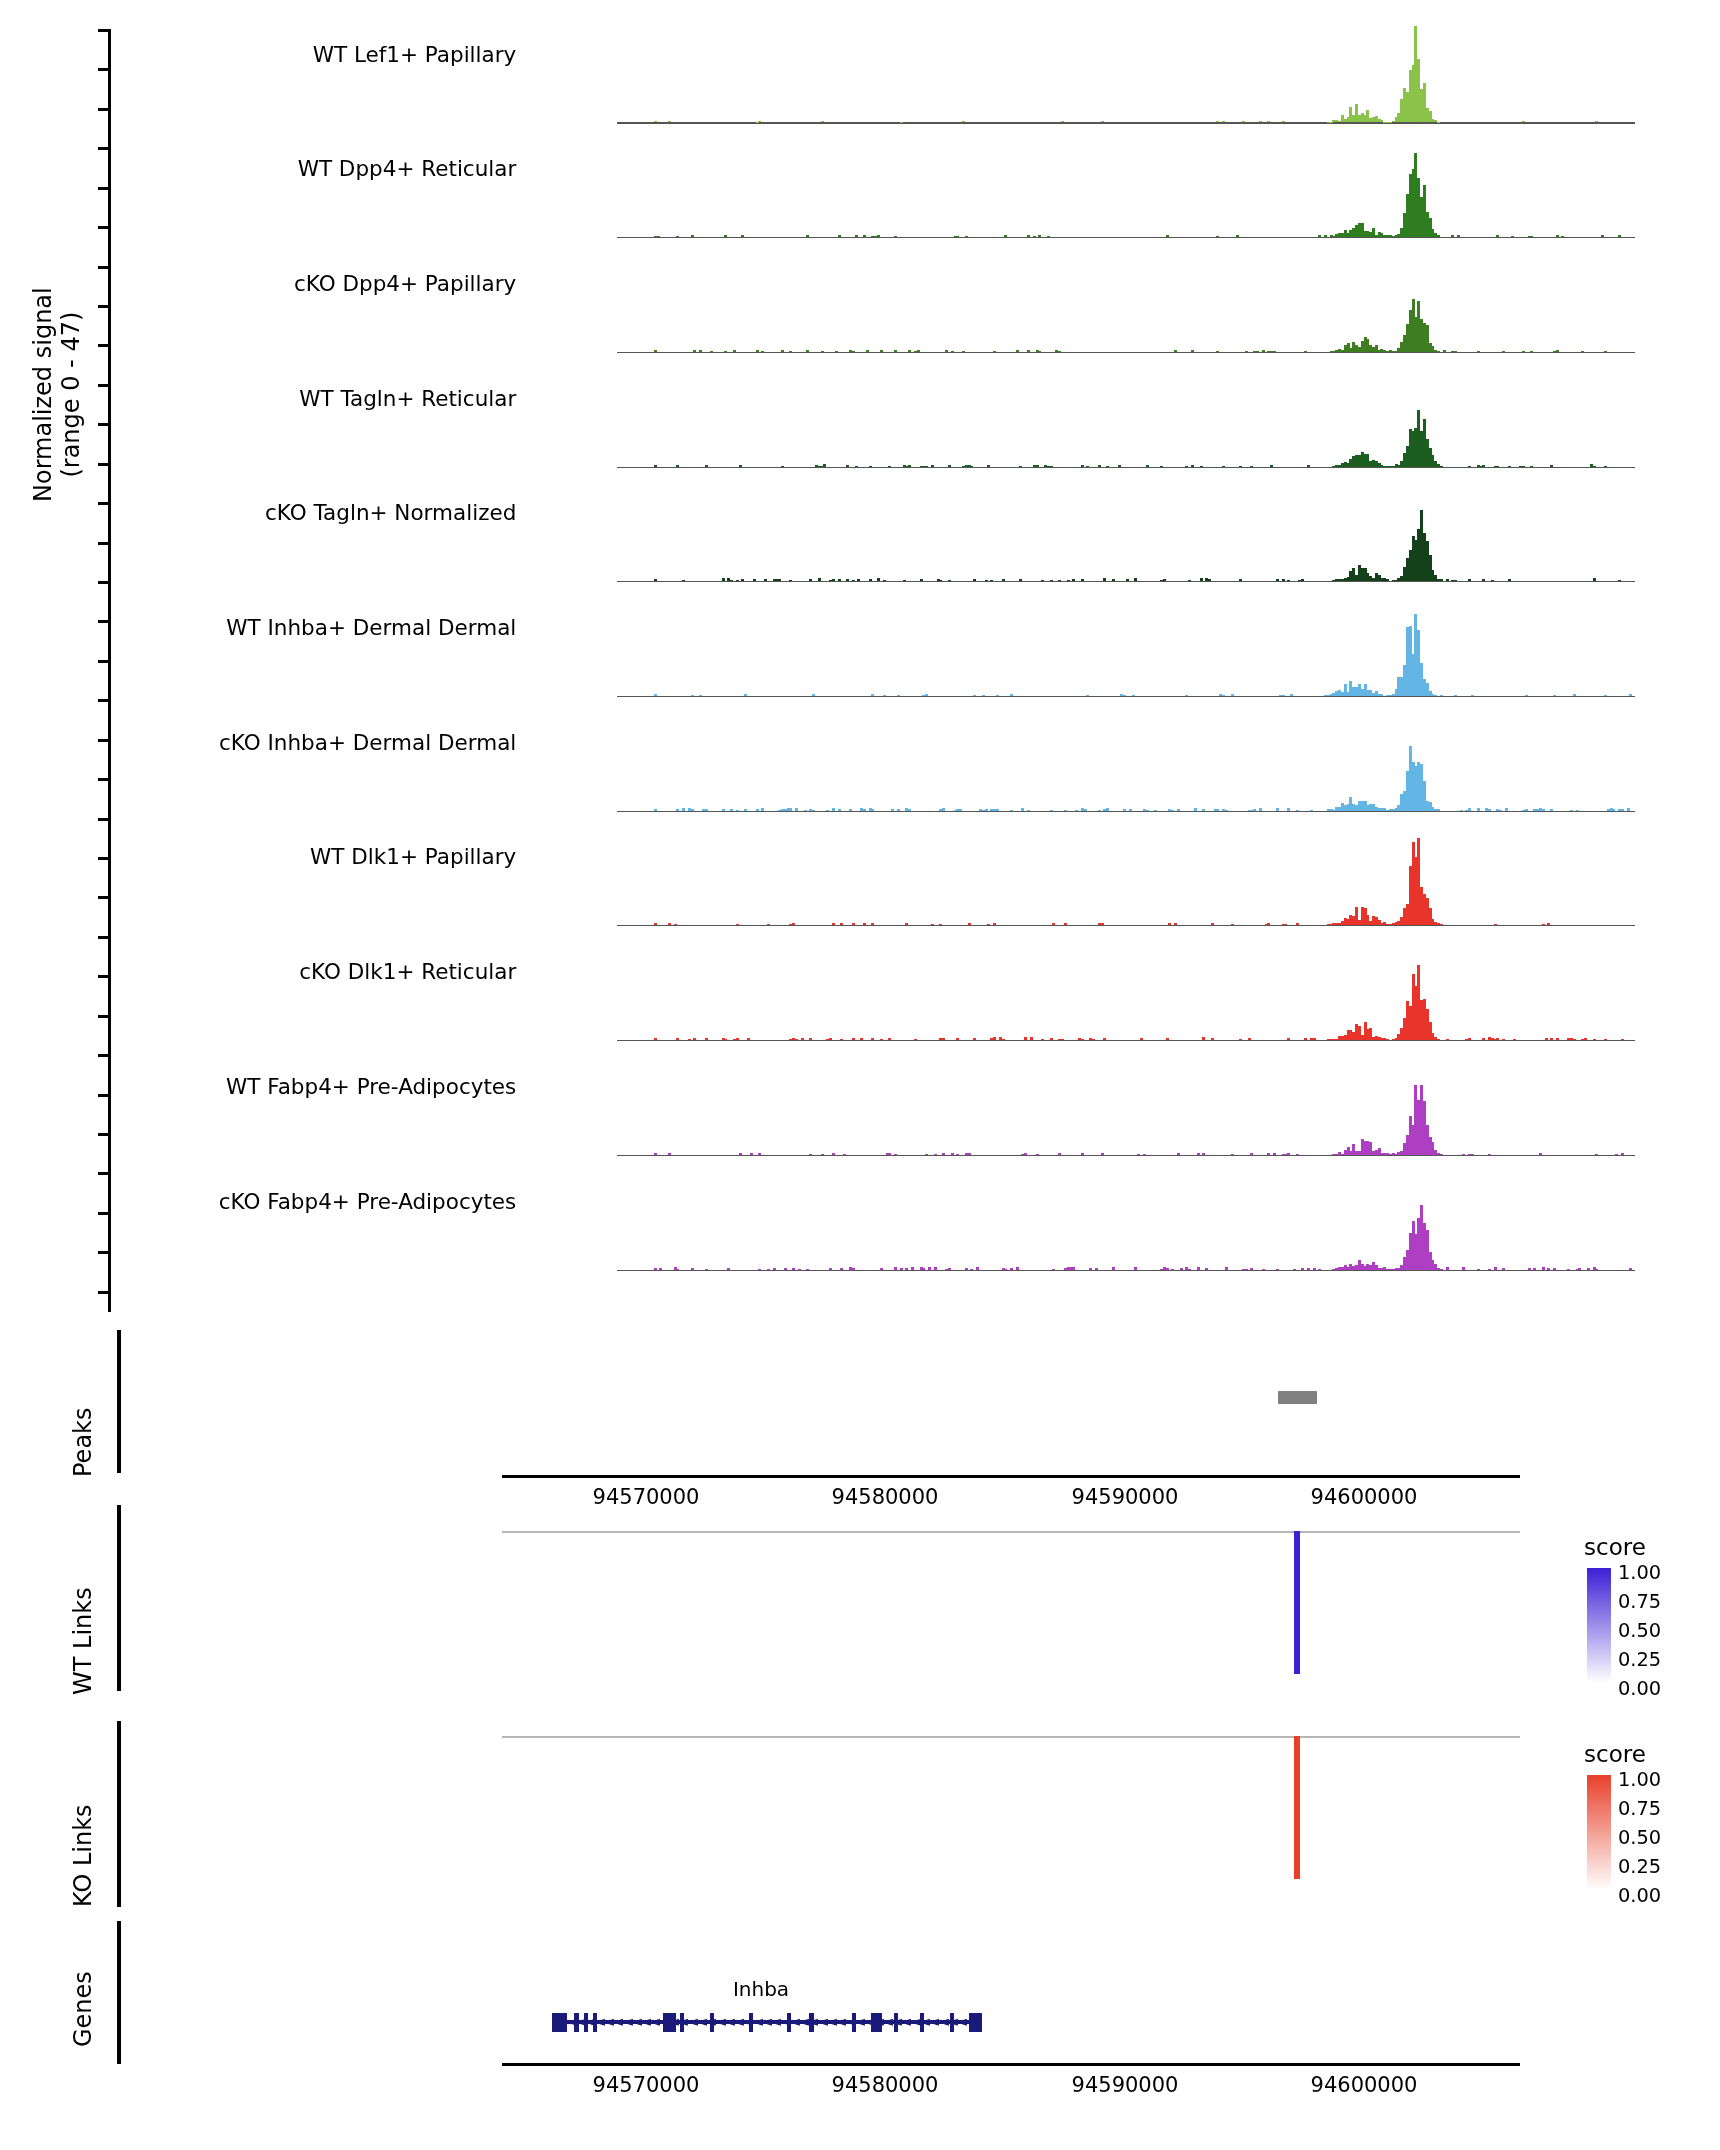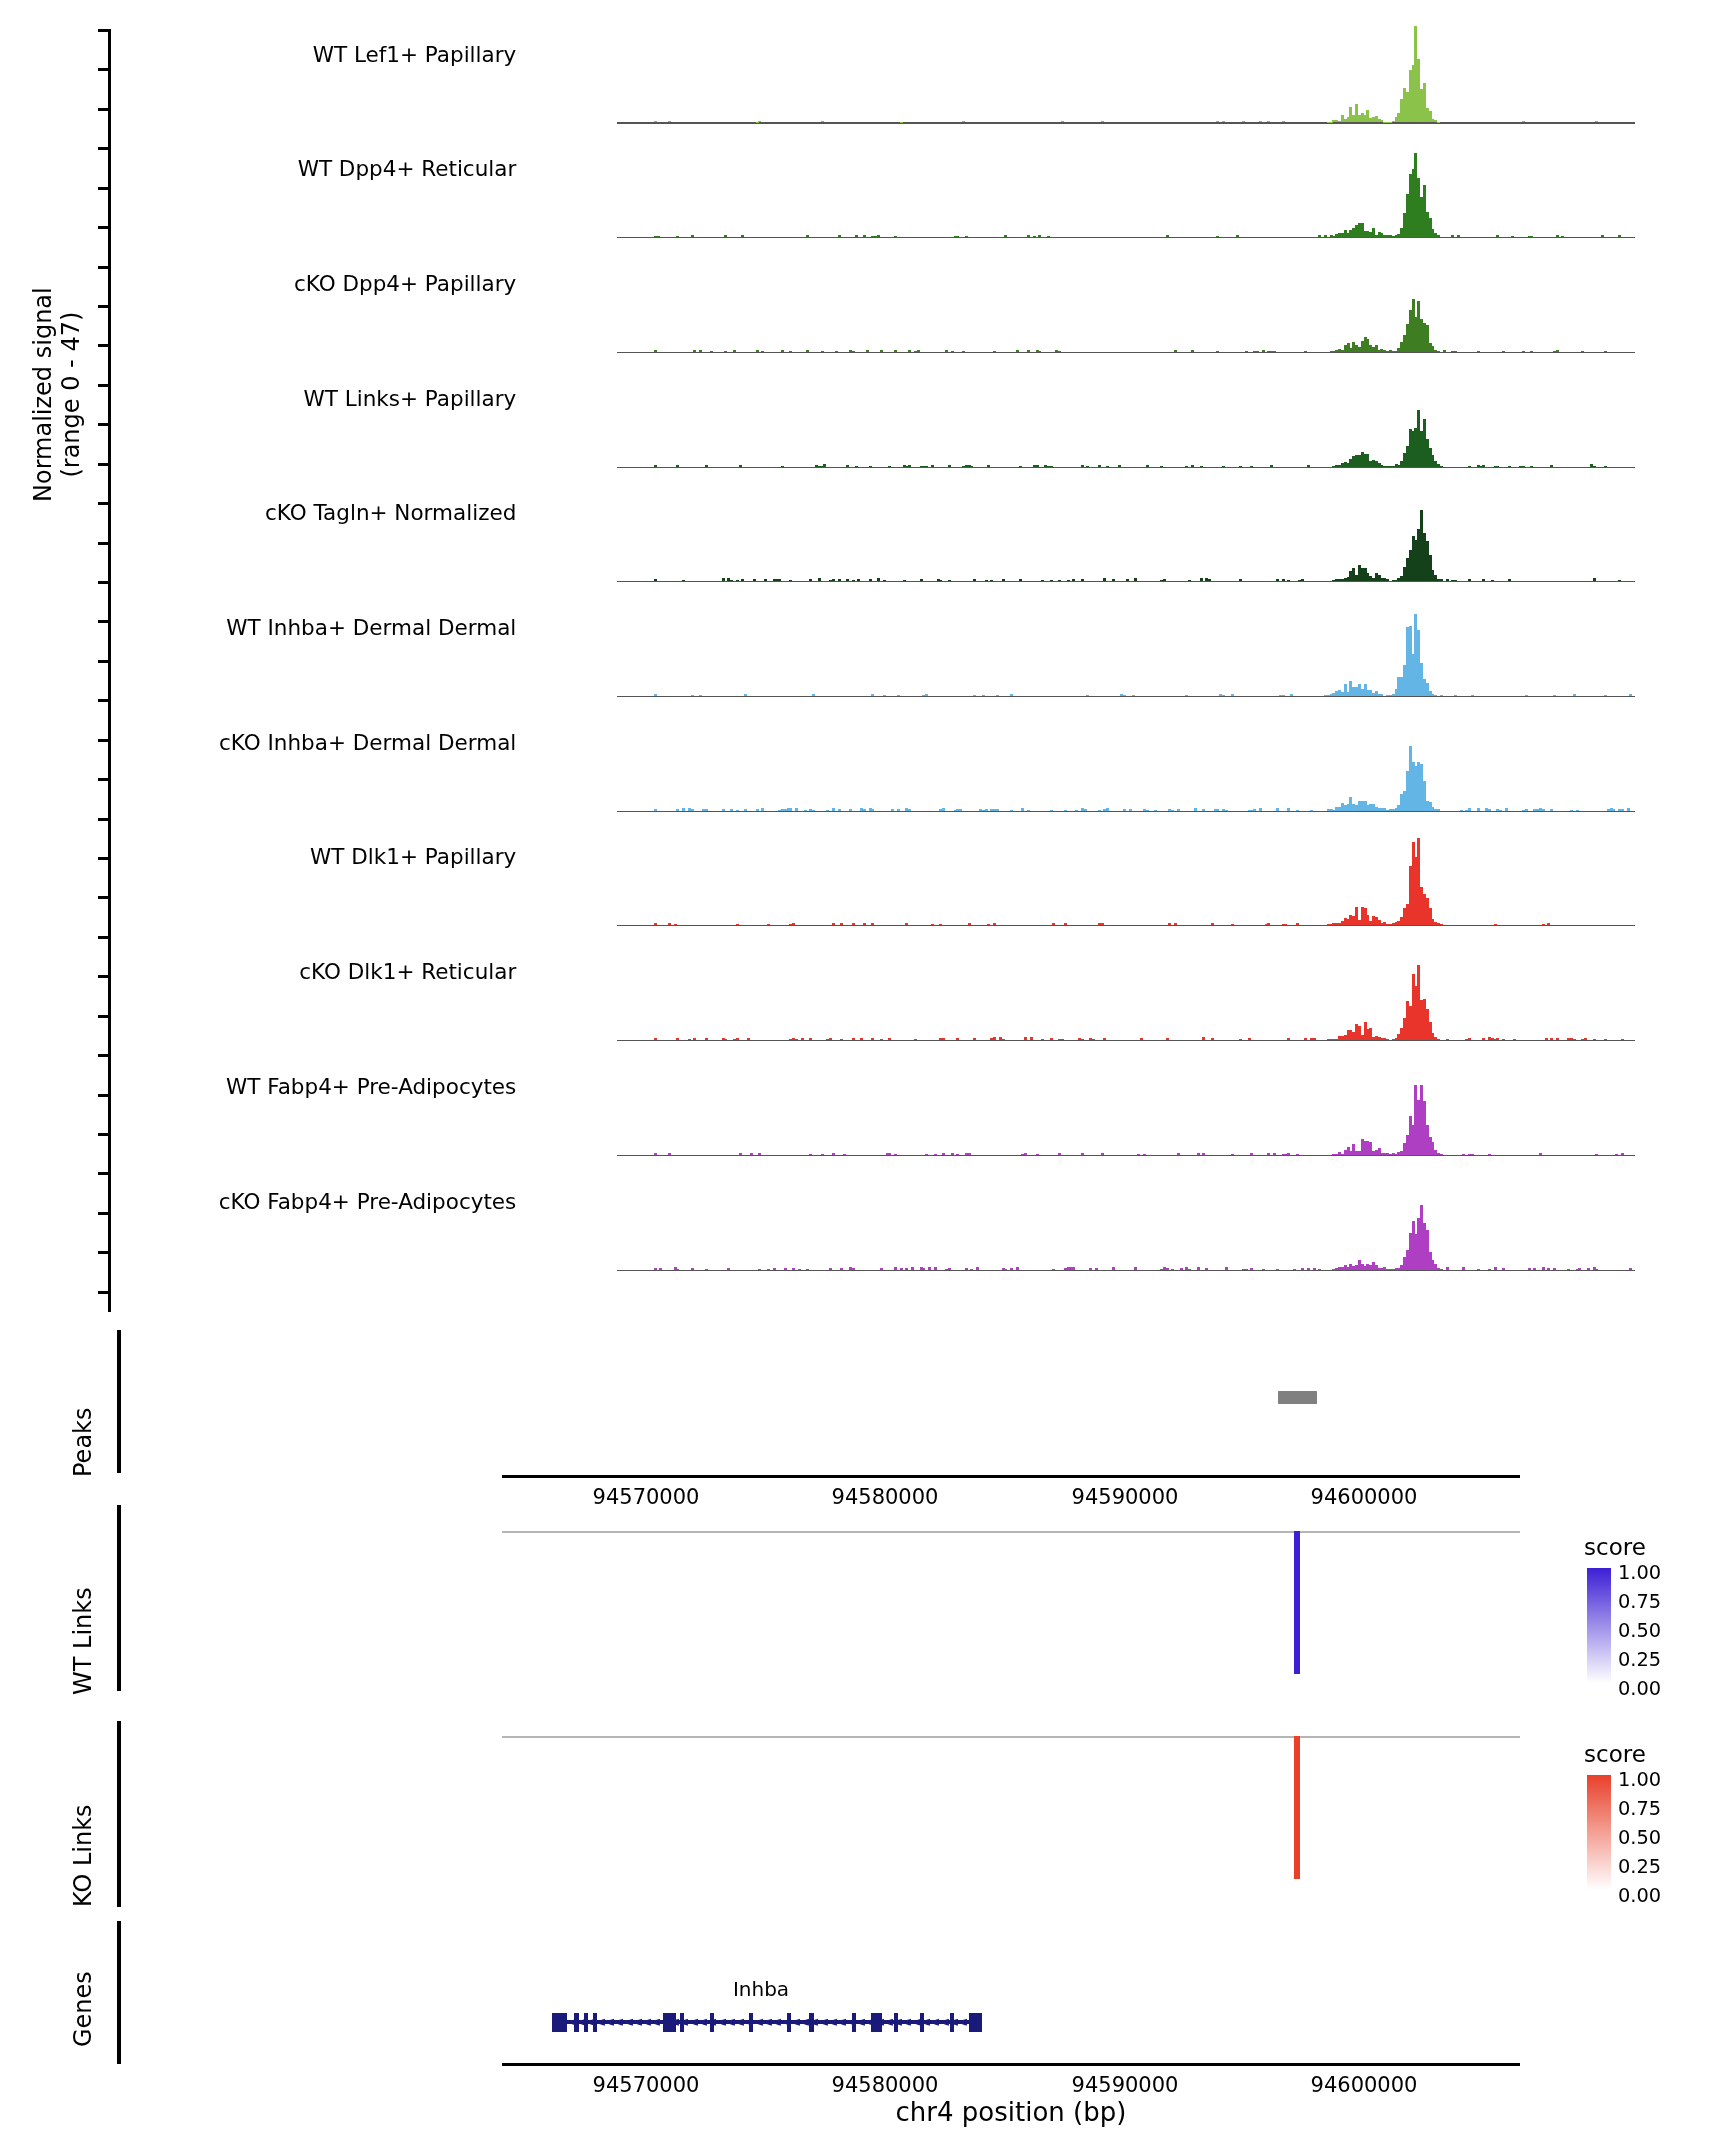--- a/index.html
+++ b/index.html
@@ -355,21 +355,21 @@
             <span style="left: 905px; width: 3.3px; height: 0.9px; background: rgb(63, 125, 35);"></span>
             <span style="left: 913px; width: 3.3px; height: 0.9px; background: rgb(63, 125, 35);"></span>
             <span style="left: 936px; width: 3.3px; height: 0.5px; background: rgb(63, 125, 35);"></span>
             <span style="left: 939px; width: 3.3px; height: 1.8px; background: rgb(63, 125, 35);"></span>
             <span style="left: 964px; width: 3.3px; height: 0.9px; background: rgb(63, 125, 35);"></span>
             <span style="left: 987px; width: 3.3px; height: 1px; background: rgb(63, 125, 35);"></span>
           </div>
         </div>
       </div>
       <div class="track" style="top: 366px;">
-        <div class="name">WT Links+ Papillary</div>
+        <div class="name">WT Tagln+ Reticular</div>
         <div class="plot">
           <div class="baseline"></div>
           <div class="bars">
             <span style="left: 37px; width: 3.3px; height: 1.4px; background: rgb(27, 94, 32);"></span>
             <span style="left: 59px; width: 3.3px; height: 2.2px; background: rgb(27, 94, 32);"></span>
             <span style="left: 88px; width: 3.3px; height: 2px; background: rgb(27, 94, 32);"></span>
             <span style="left: 122px; width: 3.3px; height: 1.6px; background: rgb(27, 94, 32);"></span>
             <span style="left: 164px; width: 3.3px; height: 1.2px; background: rgb(27, 94, 32);"></span>
             <span style="left: 198px; width: 3.3px; height: 1.3px; background: rgb(27, 94, 32);"></span>
             <span style="left: 201px; width: 3.3px; height: 0.7px; background: rgb(27, 94, 32);"></span>
@@ -1360,16 +1360,15 @@
     </div>
 
   <div class="axisline" style="top:2063px;"></div>
   <div id="axis-bottom">
       <div class="axis-txt" style="left: 646px; top: 2073px;">94570000</div>
       <div class="axis-txt" style="left: 885px; top: 2073px;">94580000</div>
       <div class="axis-txt" style="left: 1125px; top: 2073px;">94590000</div>
       <div class="axis-txt" style="left: 1364px; top: 2073px;">94600000</div>
     </div>
 
-  <div class="xaxis-title" style="top:2097px;">chr4 position (bp)</div>
 
 </div>
 
 
 </body></html>

